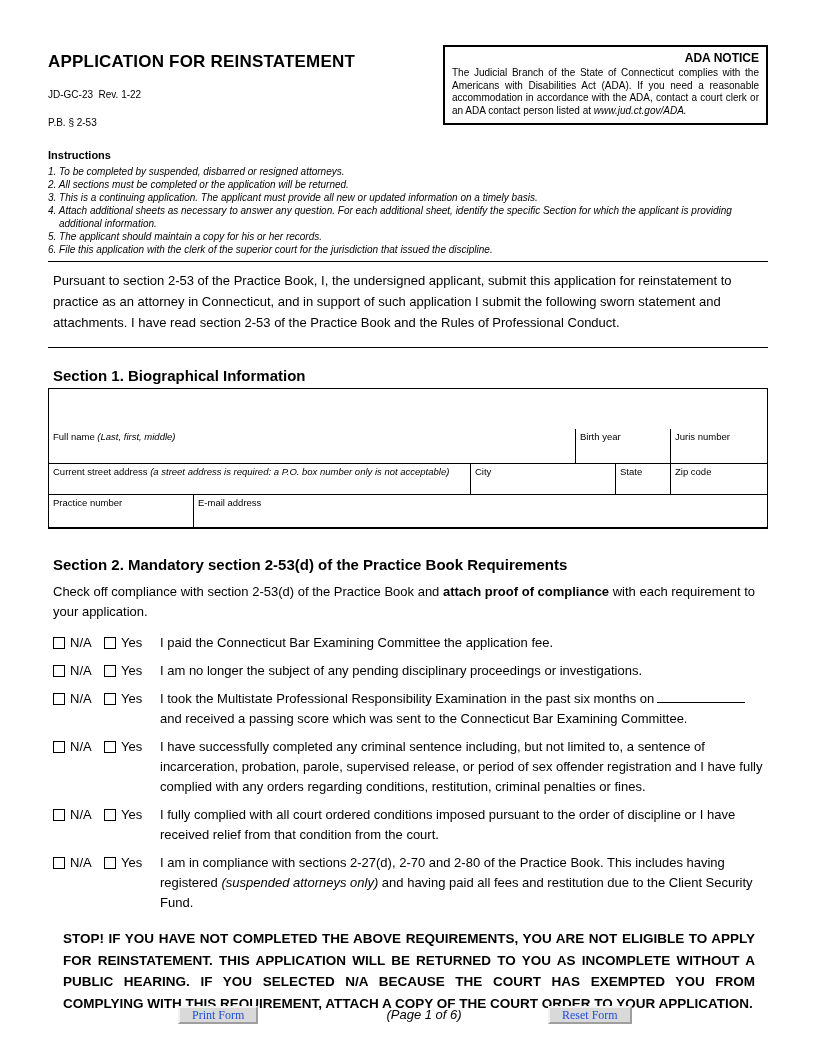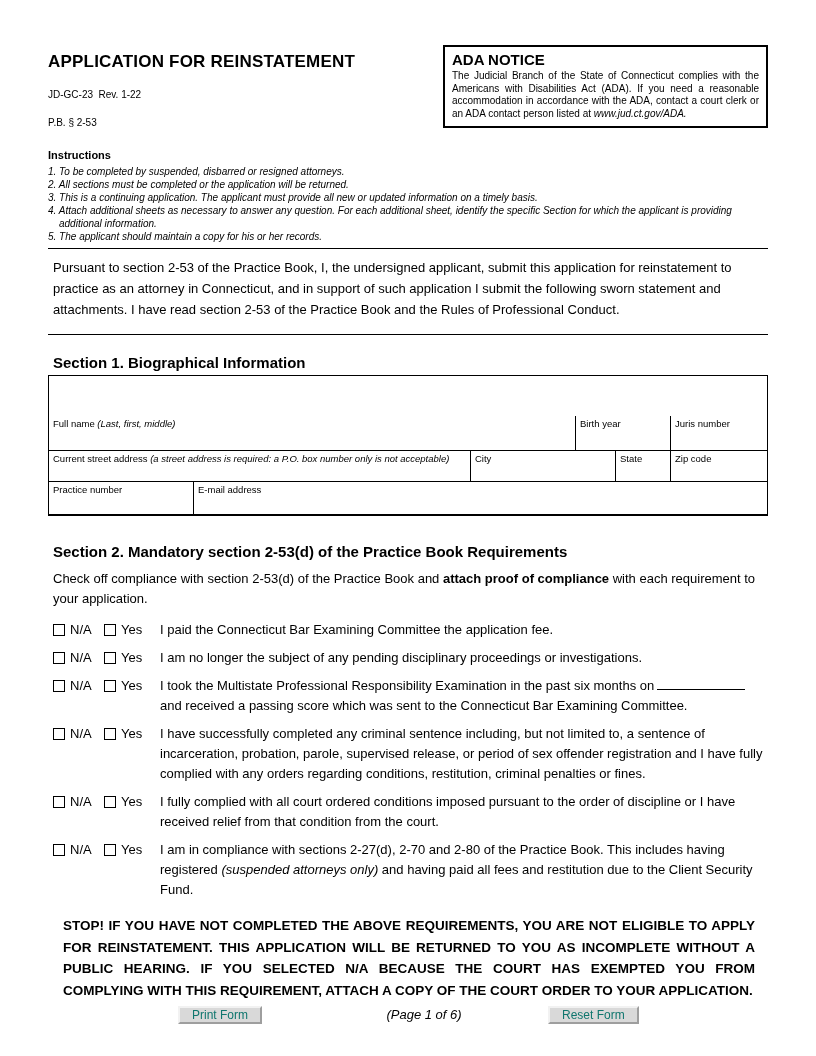--- a/index.html
+++ b/index.html
@@ -12,21 +12,21 @@
   .content { padding:52px 48px 0 48px; }
 
   
   .form-title { font-size:17px; font-weight:700; letter-spacing:.2px; }
   .form-code { font-size:10px; margin-top:17px; white-space:pre-wrap; }
 
   .ada-box {
     position:absolute; top:45px; right:48px; width:325px;
     border:2px solid #000; padding:4px 7px 6px 7px; background:#fff;
   }
-  .ada-title { font-size:15px; font-weight:700; text-align:left; }
+  .ada-title { font-size:12px; font-weight:700; text-align:right; }
   .ada-body { font-size:10px; line-height:12.5px; text-align:justify; margin-top:2px; }
   .ada-body i { font-style:italic; }
 
   
   .instructions { margin-top:21px; width:700px; }
   .instr-title { font-size:11px; font-weight:700; margin-bottom:4px; }
   .instr-item { font-size:10px; font-style:italic; line-height:13px; padding-left:11px; text-indent:-11px; }
 
   
   .intro-block { margin-top:5px; border-top:1px solid #000; border-bottom:1px solid #000; padding:8px 6px 14px 5px; }
@@ -66,21 +66,21 @@
   
   .stop-block {
     margin-top:15px; padding:0 13px 0 15px; font-size:13.5px; font-weight:700;
     line-height:21.5px; text-align:justify;
   }
 
   
   .footer { position:absolute; left:48px; top:1006px; width:720px; height:24px; }
   .btn {
     position:absolute; top:0; height:18px; padding:0 12px; font-size:12px;
-    font-family:Liberation Sans, sans-serif; color:#0f766e;
+    font-family:Liberation Serif, serif; color:#1d4ed8;
     background:#d9d9d9; border:2px outset #f2f2f2; cursor:pointer;
   }
   .btn-print { left:130px; }
   .btn-reset { left:500px; }
   .page-label { position:absolute; left:16px; width:100%; text-align:center; top:1px; font-size:13px; font-style:italic; }
 </style>
 </head>
 <body>
 
 <div class="page">
@@ -98,20 +98,21 @@
       <div class="form-code">P.B. § 2-53</div>
     </div>
 
     <div class="instructions">
       <div class="instr-title">Instructions</div>
       <div class="instr-item">1. To be completed by suspended, disbarred or resigned attorneys.</div>
       <div class="instr-item">2. All sections must be completed or the application will be returned.</div>
       <div class="instr-item">3. This is a continuing application. The applicant must provide all new or updated information on a timely basis.</div>
       <div class="instr-item">4. Attach additional sheets as necessary to answer any question. For each additional sheet, identify the specific Section for which the applicant is providing additional information.</div>
       <div class="instr-item">5. The applicant should maintain a copy for his or her records.</div>
+      <div class="instr-item">6. File this application with the clerk of the superior court for the jurisdiction that issued the discipline.</div>
     </div>
 
     <div class="intro-block">
       <div class="intro-text">Pursuant to section 2-53 of the Practice Book, I, the undersigned applicant, submit this application for reinstatement to practice as an attorney in Connecticut, and in support of such application I submit the following sworn statement and attachments. I have read section 2-53 of the Practice Book and the Rules of Professional Conduct.</div>
     </div>
 
     <div class="section-heading">Section 1. Biographical Information</div>
 
     <div class="bio-table">
       <div class="bio-row r1">

